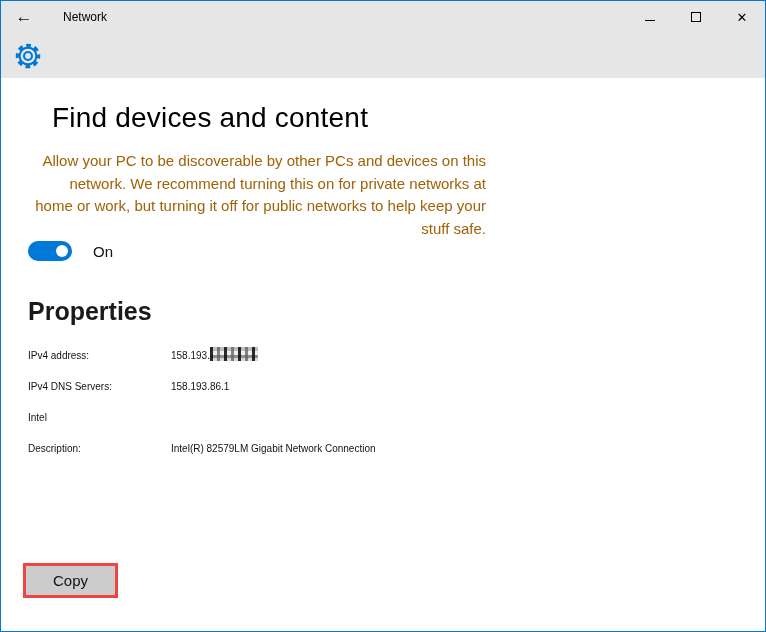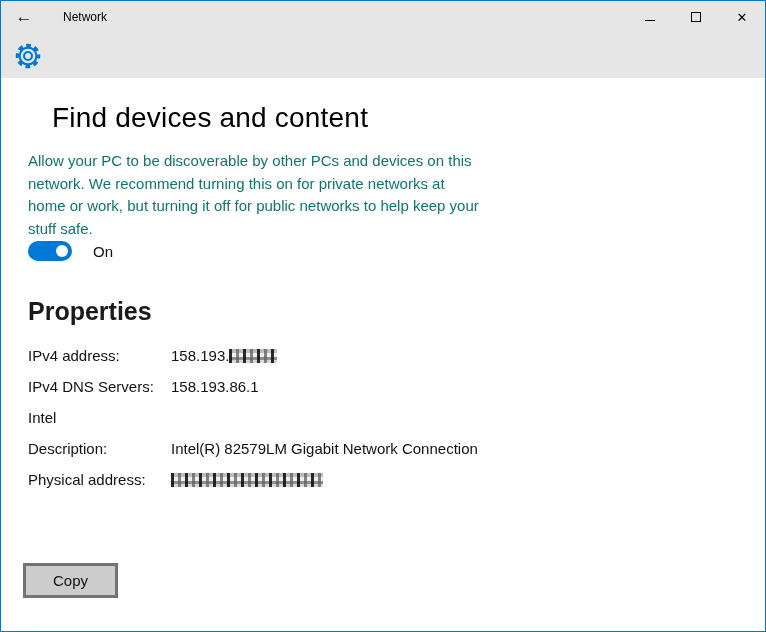--- a/index.html
+++ b/index.html
@@ -58,21 +58,21 @@
 
   .section-heading{
     position:absolute; left:27px; top:24px;
     font-size:28px; font-weight:300; color:#000000;
     letter-spacing:0.2px;
     margin-left:24px;
   }
   .section-desc{
     position:absolute; left:27px; top:72px;
     width:458px;
-    font-size:15px; line-height:22.5px; color:#0f766e;
+    font-size:15px; line-height:22.5px; color:#a16207;text-align:right;
   }
 
   .toggle-row{
     position:absolute; left:27px; top:163px;
     display:flex; align-items:center; gap:21px;
   }
   .toggle{
     position:relative;
     width:44px; height:20px;
     background:#0078d7; border:none;
@@ -90,21 +90,21 @@
     position:absolute; left:27px; top:219px;
     font-size:25px; font-weight:700; color:#1a1a1a;text-align:center;
   }
 
   .props{
     position:absolute; left:27px; top:268px;
   }
   .prop-row{
     display:flex;
     height:31px;
-    font-size:15px; color:#121212;
+    font-size:10px; color:#121212;
     align-items:flex-start;
     line-height:20px;
   }
   .prop-label{ width:143px; flex:0 0 143px; }
   .prop-value{ white-space:nowrap; }
 
   
   .redact{
     display:inline-block;
     height:14px;
@@ -113,21 +113,21 @@
       repeating-linear-gradient(90deg, rgba(20,20,20,.9) 0 3px, rgba(0,0,0,0) 3px 7px,
                                 rgba(95,95,95,.75) 7px 10px, rgba(0,0,0,0) 10px 14px),
       repeating-linear-gradient(0deg, #d8d8d8 0 3px, #8f8f8f 3px 6px, #efefef 6px 10px, #bdbdbd 10px 14px);
   }
   .redact-ip{ width:48px; }
   .redact-mac{ width:152px; }
 
   
   .copy-wrap{
     position:absolute; left:22px; top:485px;
-    border:3px solid #737373;
+    border:3px solid #ef4444;
     display:inline-block;
   }
   .copy-btn{
     width:89px; height:29px;
     background:#cccccc; border:none;
     font-family:inherit; font-size:15px; color:#121212;
     display:flex; align-items:center; justify-content:center;
   }
 </style>
 </head>
@@ -186,24 +186,20 @@
         <span class="prop-label">IPv4 DNS Servers:</span>
         <span class="prop-value">158.193.86.1</span>
       </div>
       <div class="prop-row">
         <span class="prop-value">Intel</span>
       </div>
       <div class="prop-row">
         <span class="prop-label">Description:</span>
         <span class="prop-value">Intel(R) 82579LM Gigabit Network Connection</span>
       </div>
-      <div class="prop-row">
-        <span class="prop-label">Physical address:</span>
-        <span class="prop-value"><span class="redact redact-mac"></span></span>
-      </div>
     </div>
 
     <div class="copy-wrap">
       <button class="copy-btn">
         <span>Copy</span>
       </button>
     </div>
 
   </div>
 </div>

